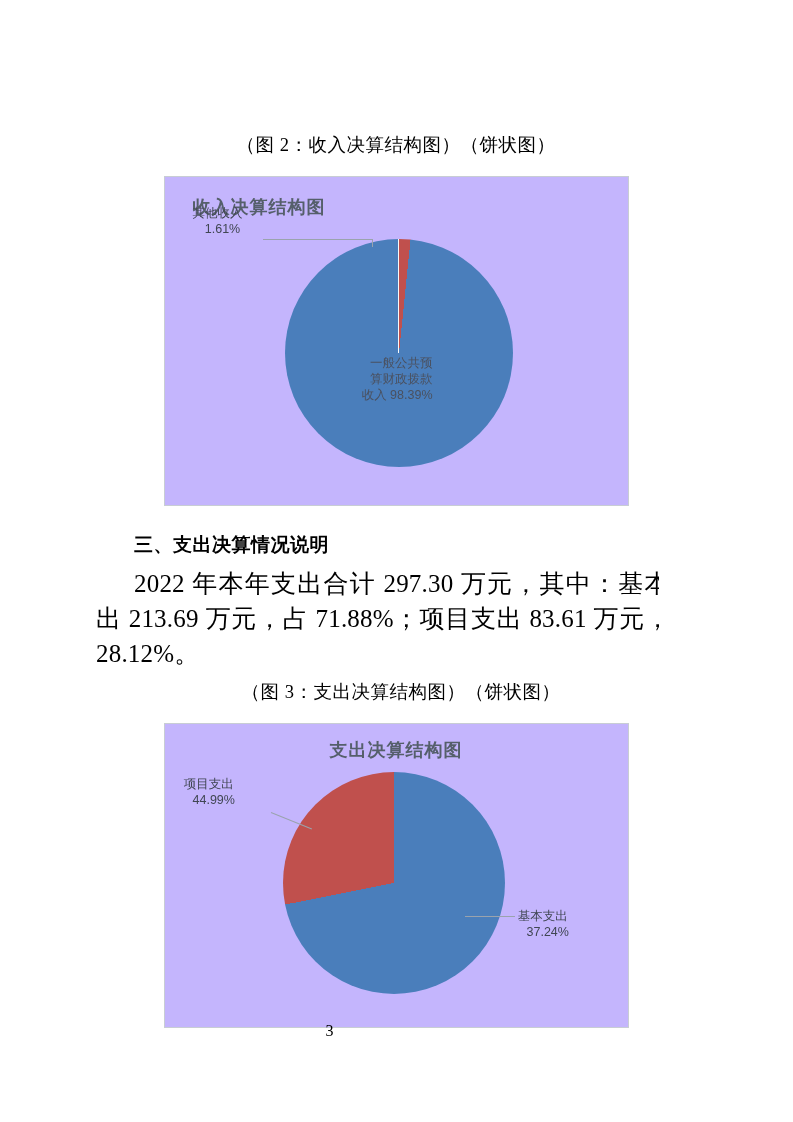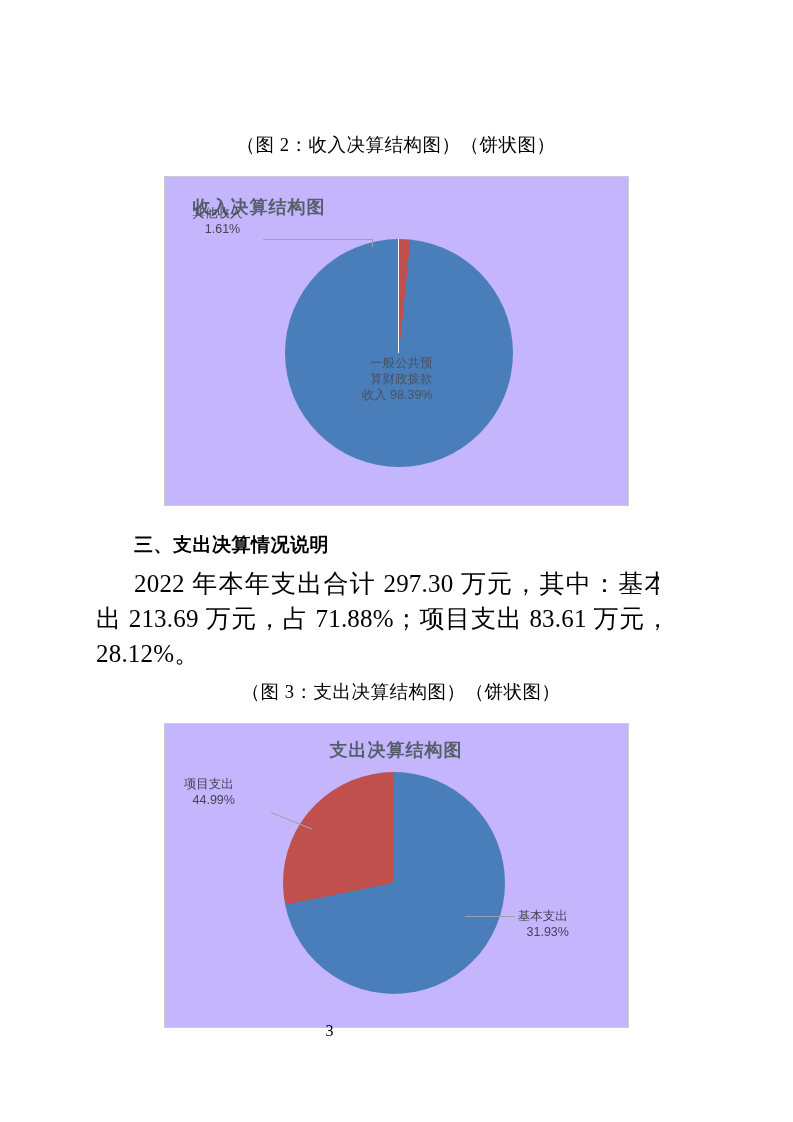--- a/index.html
+++ b/index.html
@@ -222,21 +222,21 @@
       </div>
 
       <div class="lbl lbl-proj">
         <span>项目支出</span>
         <span class="v">44.99%</span>
       </div>
       <div class="leader" style="left:106px; top:88px; width:44px; height:1px; transform:rotate(22deg); transform-origin:left center;"></div>
 
       <div class="lbl lbl-basic">
         <span>基本支出</span>
-        <span class="v">31.93%</span>
+        <span class="v">37.24%</span>
       </div>
       <div class="leader" style="left:300px; top:192px; width:50px; height:1px;"></div>
     </div>
 
   </div>
 
   <div class="pagenum">3</div>
 </div>
 
 </body></html>

